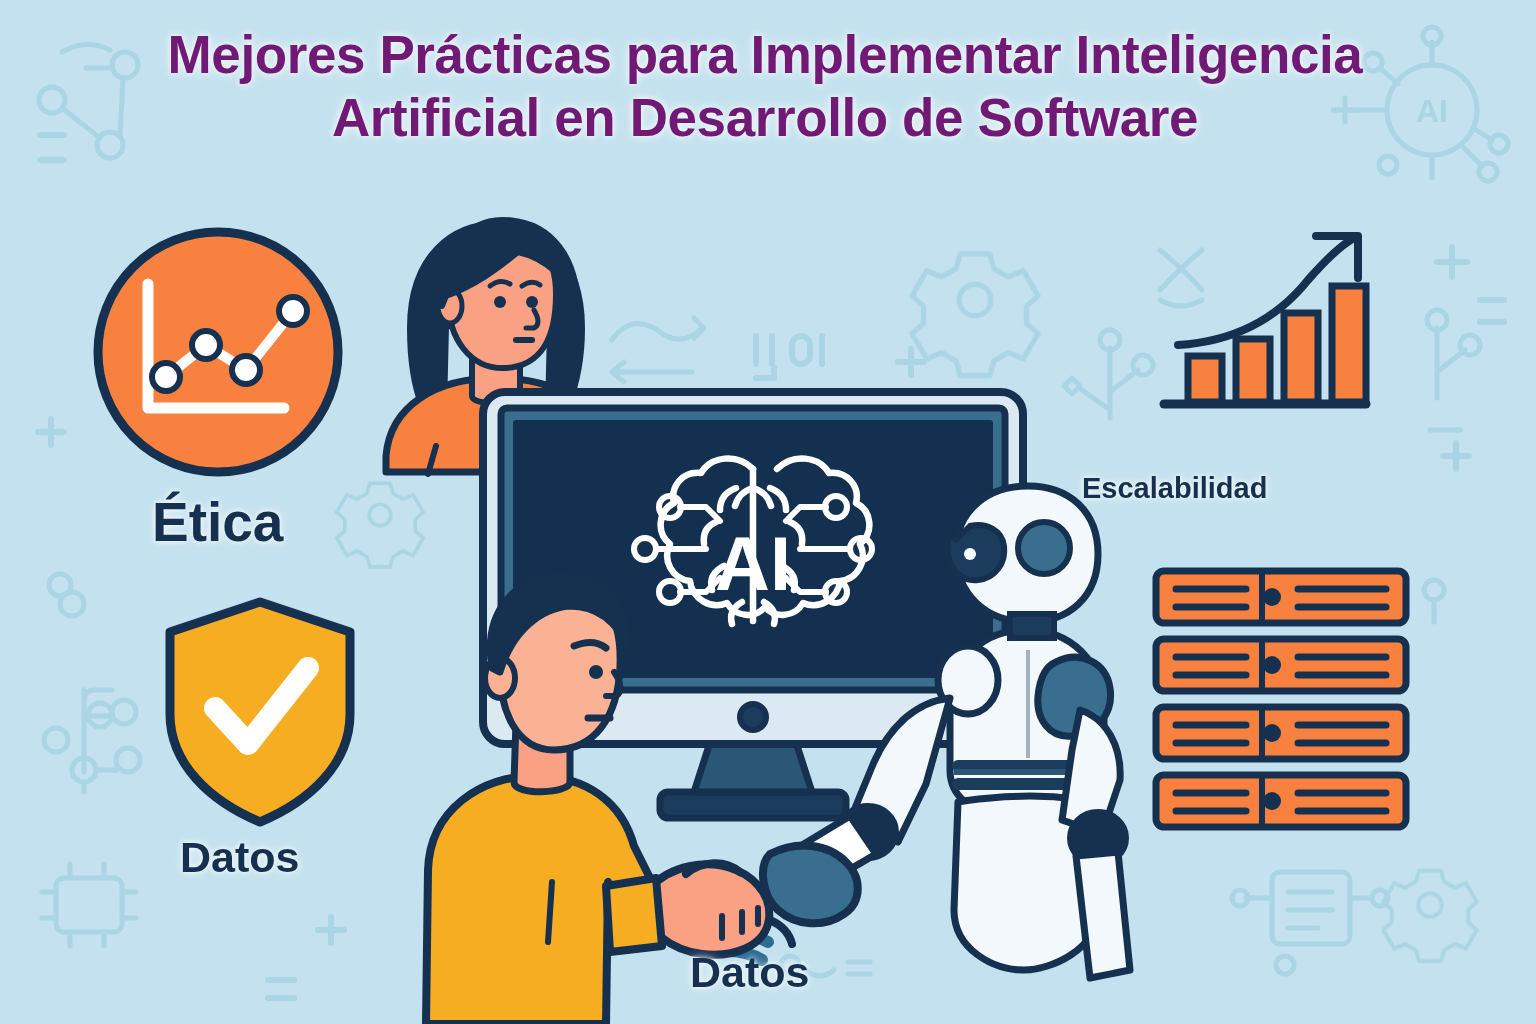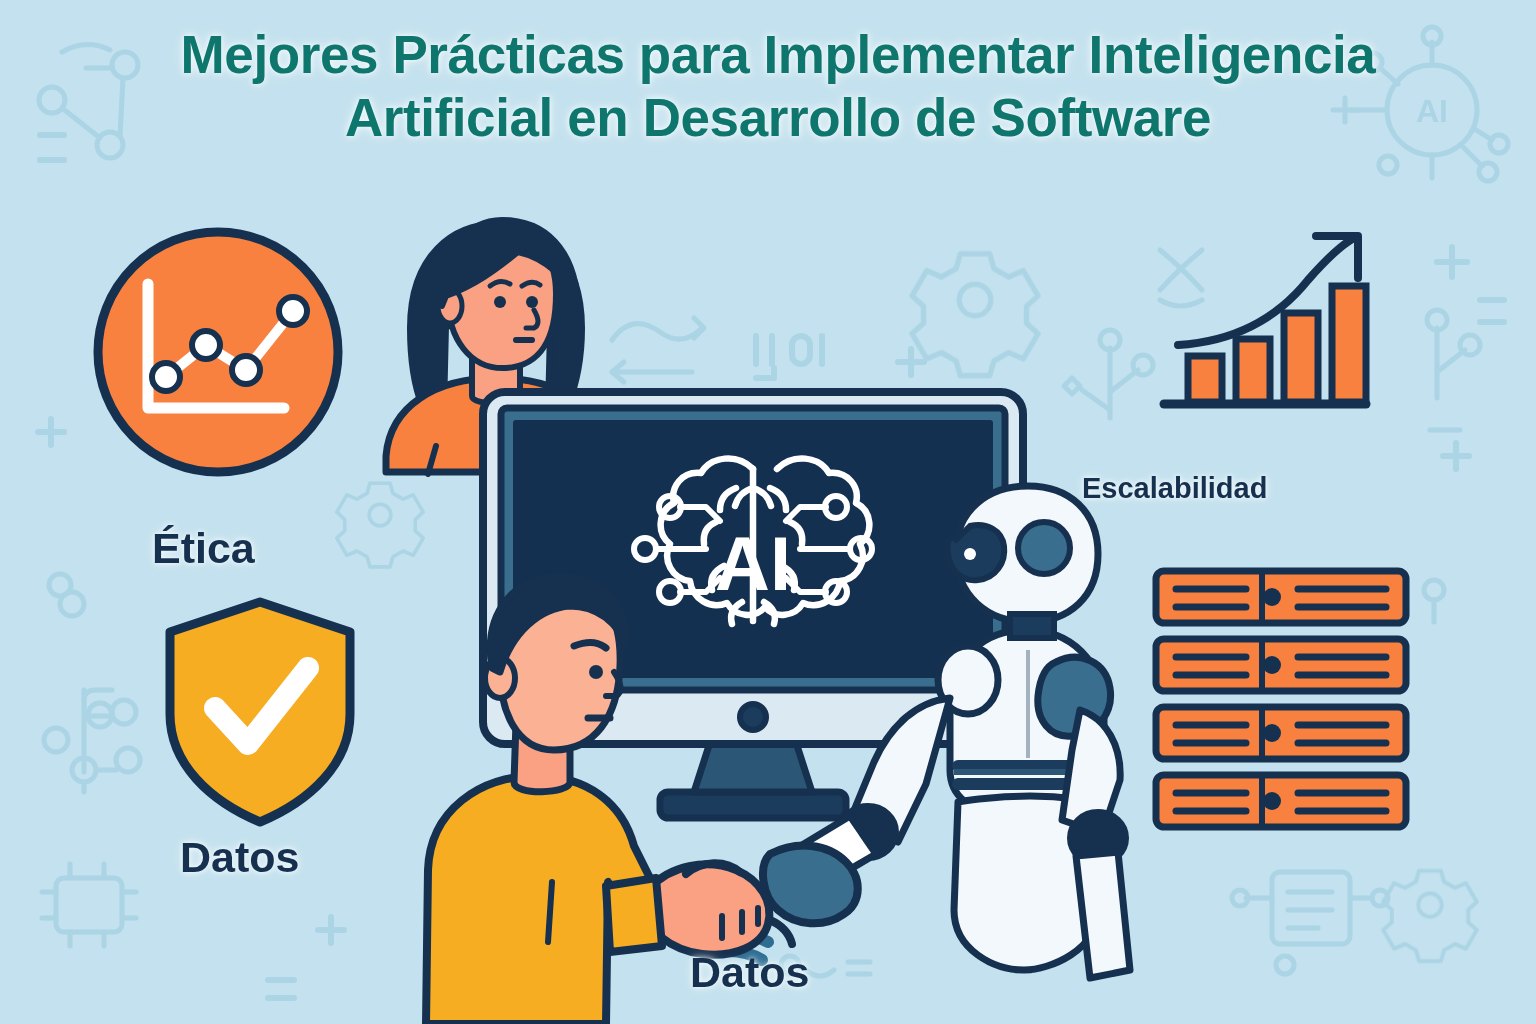--- a/index.html
+++ b/index.html
@@ -21,44 +21,44 @@
     position: absolute;
     inset: 0;
     width: 1536px;
     height: 1024px;
     pointer-events: none;
   }
 
   
   #title {
     position: absolute;
-    left: 163px;
+    left: 150px;
     top: 24px;
     width: 1230px;
     text-align: center;
     font-size: 53px;
     line-height: 1.18;
     font-weight: bold;
-    color: #0f766e;
+    color: #701a75;
     letter-spacing: -0.4px;
     text-shadow: 0 0 6px rgba(255,255,255,0.85),
                  0 0 14px rgba(255,255,255,0.55);
     white-space: pre-line;
   }
 
   
   .caption {
     position: absolute;
     font-weight: bold;
     color: #16304f;
     text-shadow: 0 0 5px rgba(255,255,255,0.9),
                  0 0 12px rgba(255,255,255,0.6);
     white-space: nowrap;
   }
-  #label-etica          { left: 152px;  top: 490px; font-size: 43px; margin-top: 34px; }
+  #label-etica          { left: 152px;  top: 490px; font-size: 55px; }
   #label-datos-shield   { left: 180px;  top: 833px; font-size: 43px; }
   #label-escalabilidad  { left: 1082px; top: 472px; font-size: 29px; }
   #label-datos-center   { left: 690px;  top: 948px; font-size: 43px; }
 
   
   .illo { position: absolute; }
   #illo-ethics   { left: 88px;   top: 222px; }
   #illo-shield   { left: 160px;  top: 596px; }
   #illo-growth   { left: 1140px; top: 228px; }
   #illo-servers  { left: 1150px; top: 565px; }

